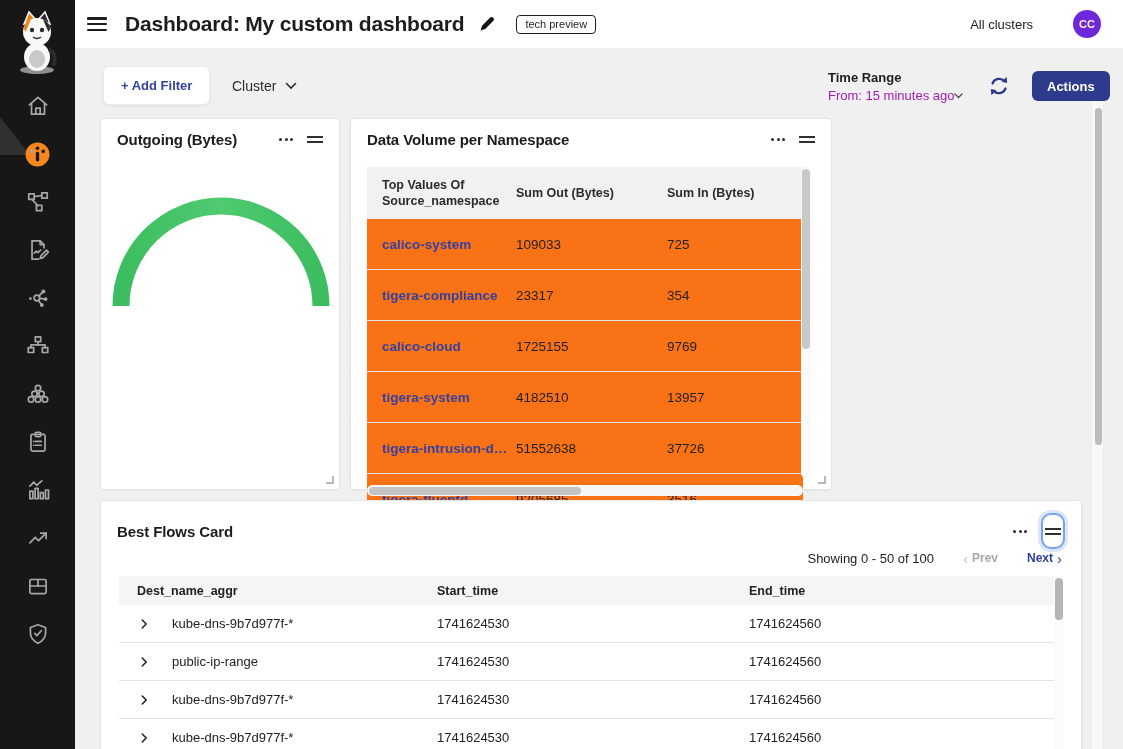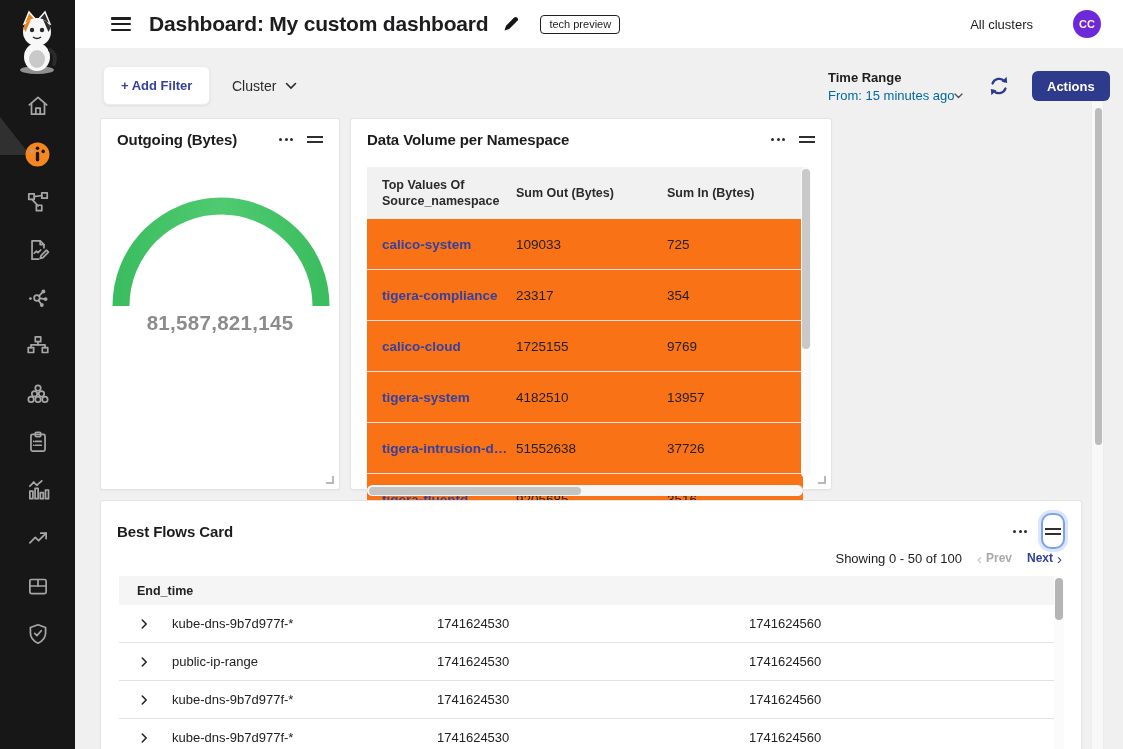--- a/index.html
+++ b/index.html
@@ -13,41 +13,41 @@
   .wedge { position:absolute; left:0; top:117px; width:0; height:0;
            border-bottom:38px solid #303030; border-right:30px solid transparent; }
   .nav { position:absolute; left:0; top:82px; width:75px; display:flex; flex-direction:column; }
   .nav-item { width:75px; height:48px; display:flex; align-items:center; justify-content:center;
               background:none; border:none; cursor:pointer; position:relative; z-index:2; }
   .nav-item svg { stroke:#a6a6a6; fill:none; stroke-width:1.6; stroke-linecap:round; stroke-linejoin:round; }
   .nav-item svg .fillgray { fill:#a6a6a6; stroke:none; }
 
   
   .topbar { position:absolute; left:75px; top:0; width:1048px; height:48px; background:#ffffff;
-            display:flex; align-items:center; padding:0 22px 0 36px; z-index:4; }
+            display:flex; align-items:center; padding:0 22px 0 12px; z-index:4; }
   .hamburger { width:20px; height:14px; display:flex; flex-direction:column; justify-content:space-between;
                background:none; border:none; cursor:pointer; }
   .hamburger i { display:block; height:2.5px; background:#1d1d1d; border-radius:1px; }
   .page-title { font-size:21px; font-weight:700; color:#1d1d1f; letter-spacing:-0.2px; margin-left:18px; white-space:nowrap; }
   .edit-btn { background:none; border:none; cursor:pointer; margin-left:14px; display:flex; }
   .badge { margin-left:20px; border:1px solid #1f1f1f; border-radius:4px; padding:2.5px 8px;
            font-size:11px; color:#1f1f1f; white-space:nowrap; }
   .all-clusters { margin-left:auto; margin-right:40px; font-size:13px; color:#1c1c1c; cursor:pointer; }
   .avatar { width:28px; height:28px; border-radius:50%; background:#6d28d9; color:#fdf3cf;
             font-size:11px; font-weight:700; display:flex; align-items:center; justify-content:center; cursor:pointer; }
 
   
   .add-filter { position:absolute; left:103px; top:66px; height:39px; padding:0 17px; background:#fff;
                 border:1px solid #ececec; border-radius:6px; box-shadow:0 1px 3px rgba(0,0,0,.08);
                 font-size:13px; font-weight:600; color:#35419e; cursor:pointer; font-family:inherit; }
   .cluster-btn { position:absolute; left:232px; top:66px; height:39px; display:flex; align-items:center; gap:9px;
                  background:none; border:none; cursor:pointer; font-size:14px; font-weight:500; color:#2a2a2a; font-family:inherit; }
   .timerange { position:absolute; left:828px; top:70px; cursor:pointer; }
   .timerange .tr-label { font-size:13px; font-weight:700; color:#1d1d1d; margin-bottom:3px; }
-  .timerange .tr-value { font-size:13px; color:#0369a1; display:flex; align-items:center; gap:0; }
+  .timerange .tr-value { font-size:13px; color:#a21caf; display:flex; align-items:center; gap:0; }
   .refresh-btn { position:absolute; left:986px; top:74px; width:26px; height:26px; background:none; border:none; cursor:pointer; }
   .actions-btn { position:absolute; left:1032px; top:71px; height:30px; padding:0 15px; background:#2e3a8c; color:#fff;
                  border:none; border-radius:6px; font-size:13px; font-weight:600; cursor:pointer; font-family:inherit; }
 
   
   .card { position:absolute; background:#fff; border:1px solid #e4e4e4; border-radius:3px;
           box-shadow:0 1px 2px rgba(0,0,0,.04); }
   .card-head { position:absolute; left:16px; top:12px; right:16px; display:flex; align-items:center; }
   .card-title { font-size:15px; font-weight:700; color:#1c1c1c; letter-spacing:-0.1px; }
   .head-controls { margin-left:auto; display:flex; align-items:center; gap:14px; }
@@ -77,21 +77,21 @@
             height:51px; padding-left:15px; border-bottom:1px solid #e4e4e4; background:#f97316; }
   .dv-ns { font-size:13.5px; font-weight:600; color:#35419e; cursor:pointer; white-space:nowrap; overflow:hidden; }
   .dv-val { font-size:13.5px; color:#1f1f1f; }
   .dv-vscroll { position:absolute; left:450px; top:48px; width:10px; height:311px; background:#fafafa; border-radius:5px; }
   .dv-vscroll .thumb { position:absolute; left:1px; top:2px; width:8px; height:180px; background:#c9c9c9; border-radius:4px; }
   .dv-hscroll { position:absolute; left:16px; top:366px; width:436px; height:11px; background:#f6f6f6; border-radius:6px; }
   .dv-hscroll .thumb { position:absolute; left:2px; top:1.5px; width:212px; height:8px; background:#c4c4c4; border-radius:4px; }
 
   
   #card-bestflows { left:100px; top:500px; width:982px; height:300px; }
-  .pagination { position:absolute; right:19px; top:48px; height:18px; display:flex; align-items:center; gap:15px; }
+  .pagination { position:absolute; right:19px; top:48px; height:18px; display:flex; align-items:center; gap:29px; }
   .showing { font-size:13px; color:#1d1d1d; }
   .pg-btn { display:flex; align-items:center; gap:4px; background:none; border:none; font-family:inherit;
             font-size:12px; font-weight:700; cursor:pointer; }
   .pg-prev { color:#a9a9a9; }
   .pg-prev .chev { color:#bdbdbd; }
   .pg-next { color:#2c3f9c; }
   .chev { font-size:15px; line-height:1; font-weight:400; }
   .bf-table { position:absolute; left:18px; top:75px; width:935px; }
   .bf-hrow { display:grid; grid-template-columns:300px 312px 1fr; align-items:center;
              background:#f5f5f5; height:29px; padding-left:18px; }
@@ -304,21 +304,20 @@
         <defs>
           <linearGradient id="ggrad" x1="0" y1="0" x2="1" y2="0">
             <stop offset="0" stop-color="#3cbd60"></stop>
               <stop offset="0.5" stop-color="#4fca70"></stop>
               <stop offset="1" stop-color="#3cbd60"></stop>
           </linearGradient>
         </defs>
         <path d="M 10 110 A 100 100 0 0 1 210 110" fill="none" stroke="url(#ggrad)" stroke-width="17"></path>
       </svg>
     </div>
-    <div class="gauge-value">81,587,821,145</div>
     <span class="resize-corner"></span>
   </section>
 
   <section class="card" id="card-datavol">
     <div class="card-head">
       <span class="card-title">Data Volume per Namespace</span>
       <span class="head-controls">
         <button class="dots">
             <i></i>
             <i></i>
@@ -404,20 +403,22 @@
         <span class="chev">‹</span>
         <span>Prev</span>
       </button>
       <button class="pg-btn pg-next">
         <span>Next</span>
         <span class="chev">›</span>
       </button>
     </div>
     <div class="bf-table">
       <div class="bf-hrow">
+        <span class="bf-hcell">Dest_name_aggr</span>
+        <span class="bf-hcell">Start_time</span>
         <span class="bf-hcell">End_time</span>
       </div>
       <div class="bf-row">
         <span class="bf-dest">
           <button class="row-chevron">
             <svg width="14" height="14" viewBox="0 0 16 16">
               <path d="M6 3.5 L10.5 8 L6 12.5" fill="none" stroke="#222" stroke-width="1.8" stroke-linecap="round" stroke-linejoin="round"></path>
             </svg>
           </button>
           <span>kube-dns-9b7d977f-*</span>

